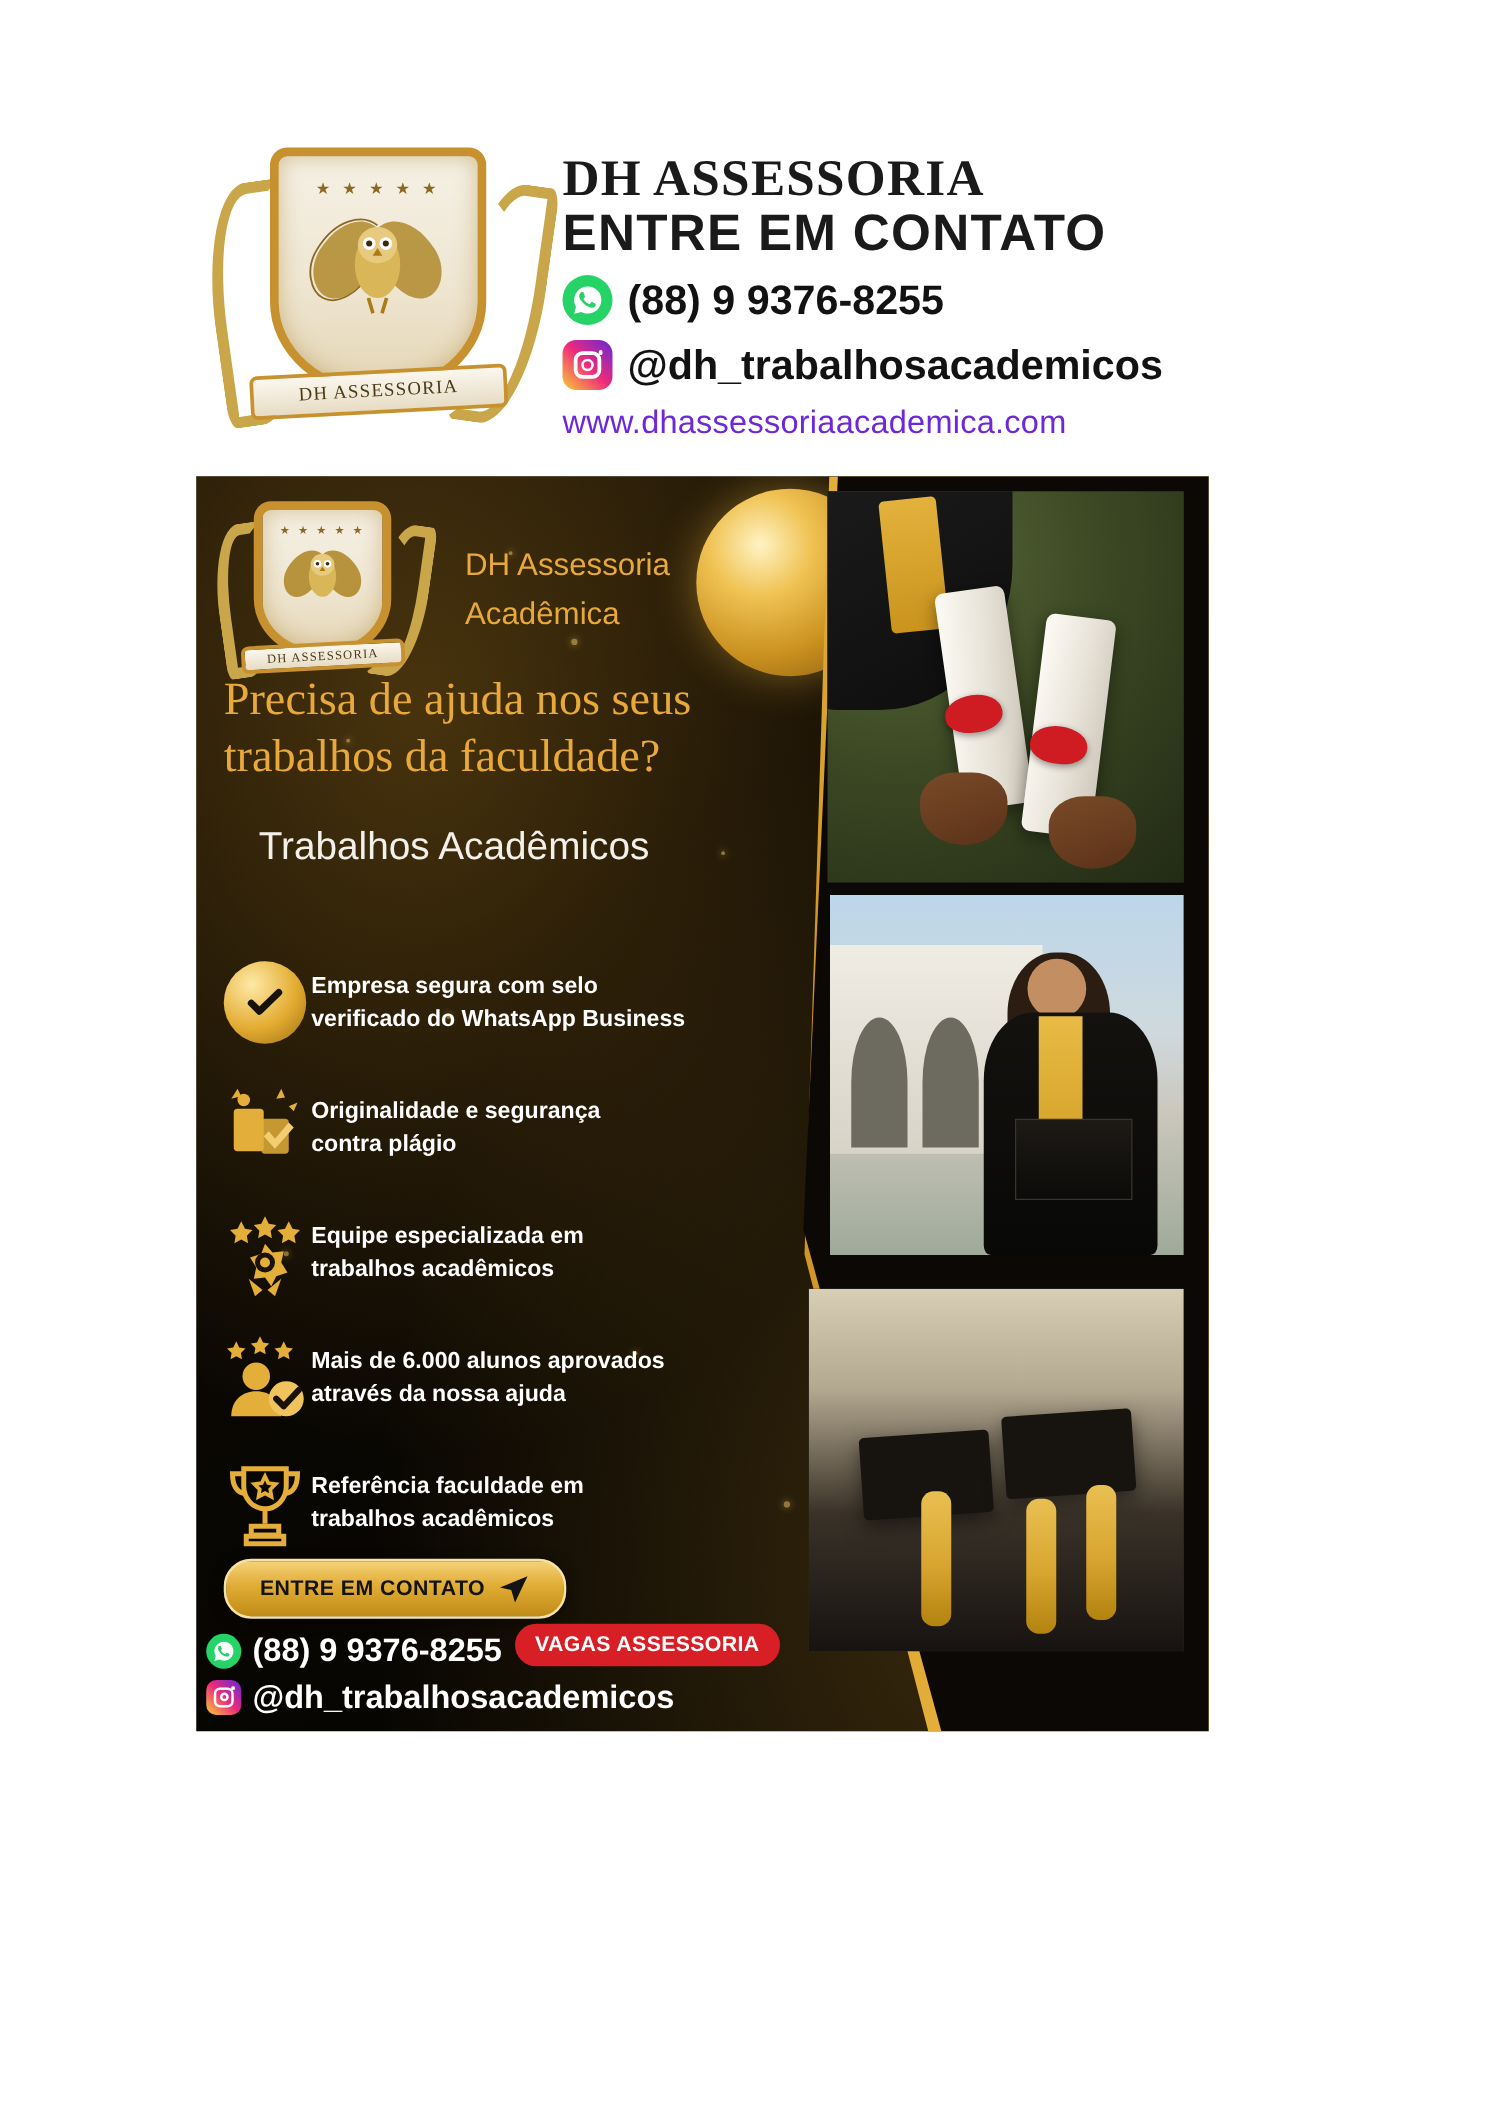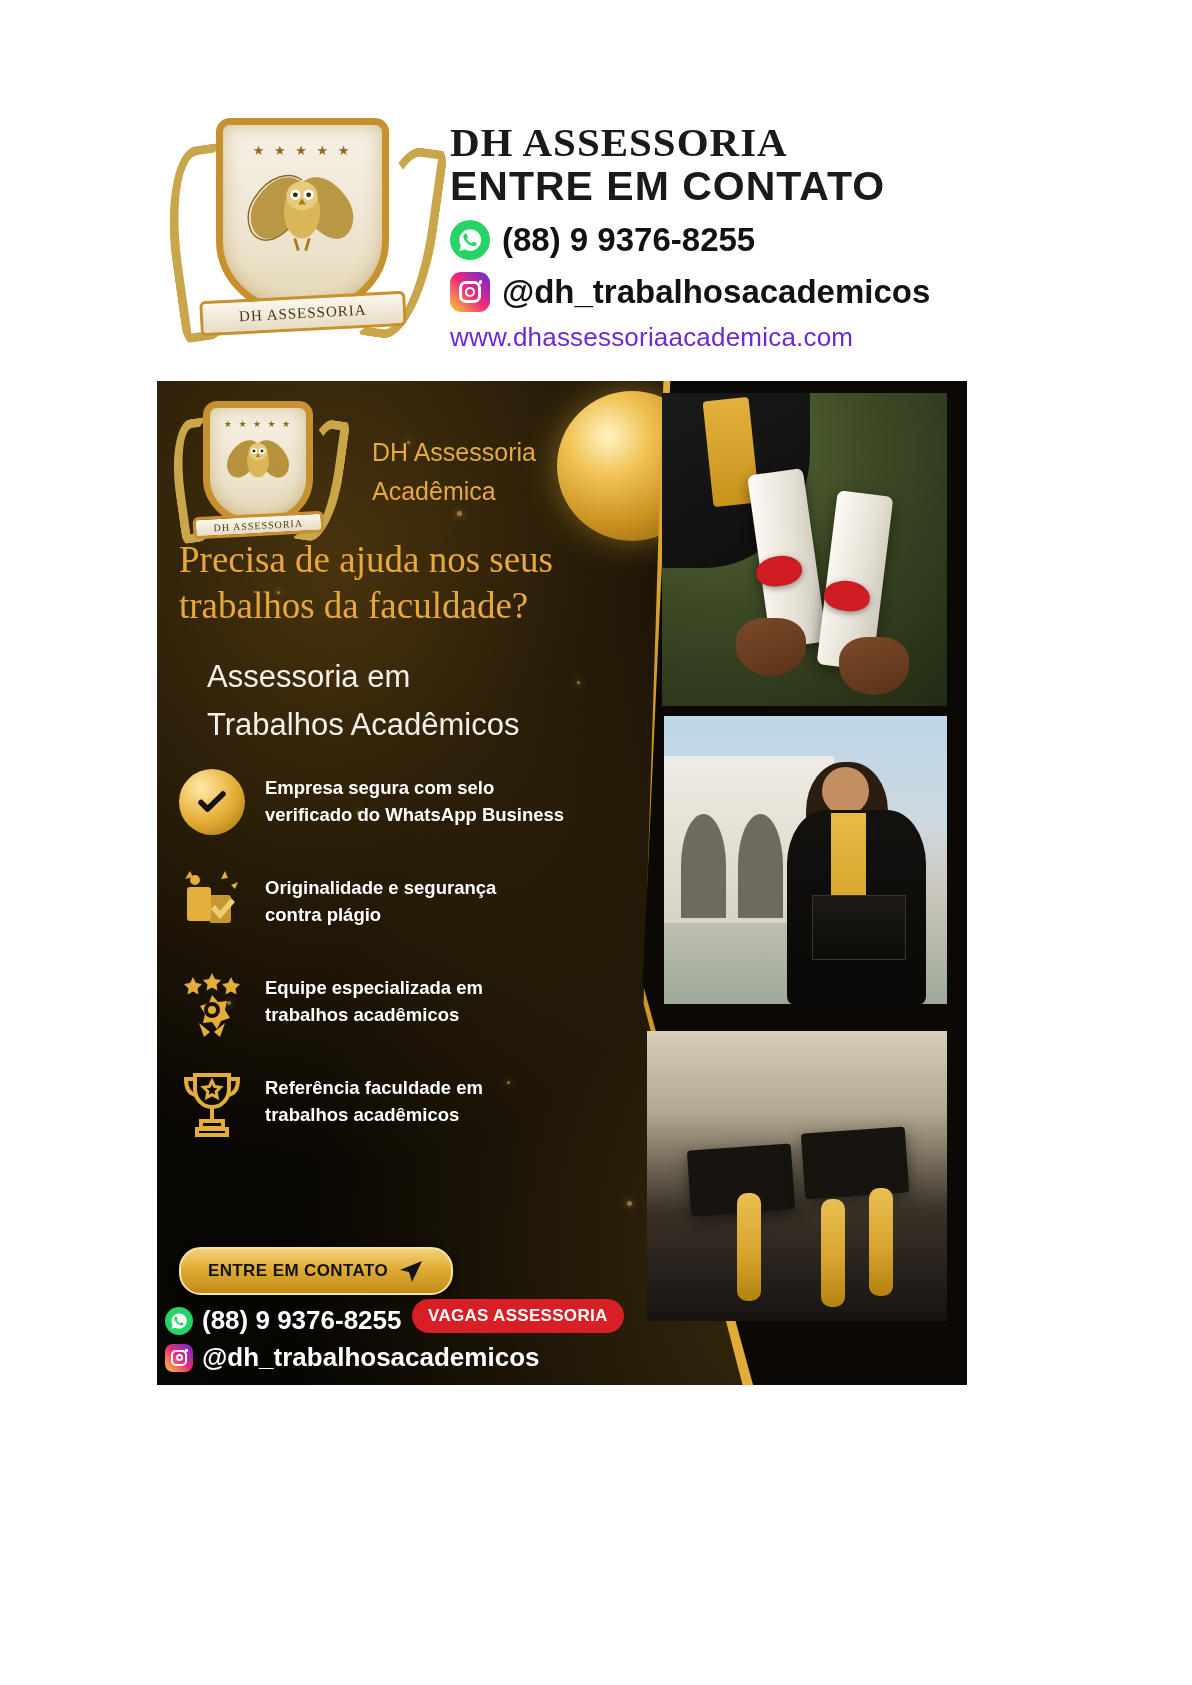--- a/index.html
+++ b/index.html
@@ -273,21 +273,20 @@
   
   .features {
     position: absolute;
     left: 18px;
     top: 384px;
     width: 480px;
   }
   .feature {
     display: flex;
     align-items: center;
-    gap: 16px;
     margin-bottom: 26px;
     min-height: 72px;
   }
   .feature .fico {
     width: 74px;
     height: 74px;
     flex: none;
     position: relative;
   }
   .feature .ftxt {
@@ -693,21 +692,20 @@
   </div>
 
   <div class="flyer-brand">
     <div>DH Assessoria</div>
     <div>Acadêmica</div>
   </div>
 
   <div class="headline">Precisa de ajuda nos seus trabalhos da faculdade?</div>
 
   <div class="subhead">
-    <div>Assessoria em</div>
     <div>Trabalhos Acadêmicos</div>
   </div>
 
   <div class="features">
 
     <div class="feature">
       <div class="fico">
         <div class="badge-check">
           <svg width="34" height="34" viewBox="0 0 34 34">
             <path d="M6 17.5 l6.5 6.5 L28 9" stroke="#17120a" stroke-width="5.5" fill="none" stroke-linecap="round" stroke-linejoin="round"></path>
@@ -754,20 +752,39 @@
             <path d="M50 58 l-5 14 -6 -5 z"></path>
           </g>
         </svg>
       </div>
       <div class="ftxt">
         <div>Equipe especializada em</div>
         <div>trabalhos acadêmicos</div>
       </div>
     </div>
 
+    <div class="feature">
+      <div class="fico">
+        <svg width="74" height="74" viewBox="0 0 74 74">
+          <g fill="#e3ae39">
+            <path d="M14 8 l2.4 5 5 .8 -3.7 3.6 .9 5 -4.6 -2.5 -4.6 2.5 .9 -5 -3.7 -3.6 5 -.8 z"></path>
+            <path d="M33 4 l2.4 5 5 .8 -3.7 3.6 .9 5 -4.6 -2.5 -4.6 2.5 .9 -5 -3.7 -3.6 5 -.8 z"></path>
+            <path d="M52 8 l2.4 5 5 .8 -3.7 3.6 .9 5 -4.6 -2.5 -4.6 2.5 .9 -5 -3.7 -3.6 5 -.8 z"></path>
+            <circle cx="30" cy="36" r="11"></circle>
+            <path d="M10 68 c0 -13 9 -20 20 -20 s20 7 20 20 z"></path>
+            <circle cx="54" cy="54" r="14" fill="#f0c45c"></circle>
+            <path d="M46 54 l6 6 12 -13" stroke="#1a1208" stroke-width="5" fill="none" stroke-linecap="round" stroke-linejoin="round"></path>
+          </g>
+        </svg>
+      </div>
+      <div class="ftxt">
+        <div>Mais de 6.000 alunos aprovados</div>
+        <div>através da nossa ajuda</div>
+      </div>
+    </div>
 
     <div class="feature">
       <div class="fico">
         <svg width="74" height="74" viewBox="0 0 74 74">
           <g fill="none" stroke="#e3ae39" stroke-width="4">
             <path d="M20 10 h34 v14 c0 10 -7.5 18 -17 18 s-17 -8 -17 -18 z"></path>
             <path d="M20 14 h-9 c0 10 4 15 10 16"></path>
             <path d="M54 14 h9 c0 10 -4 15 -10 16"></path>
             <path d="M37 42 v12"></path>
             <path d="M26 56 h22 v7 h-22 z"></path>

